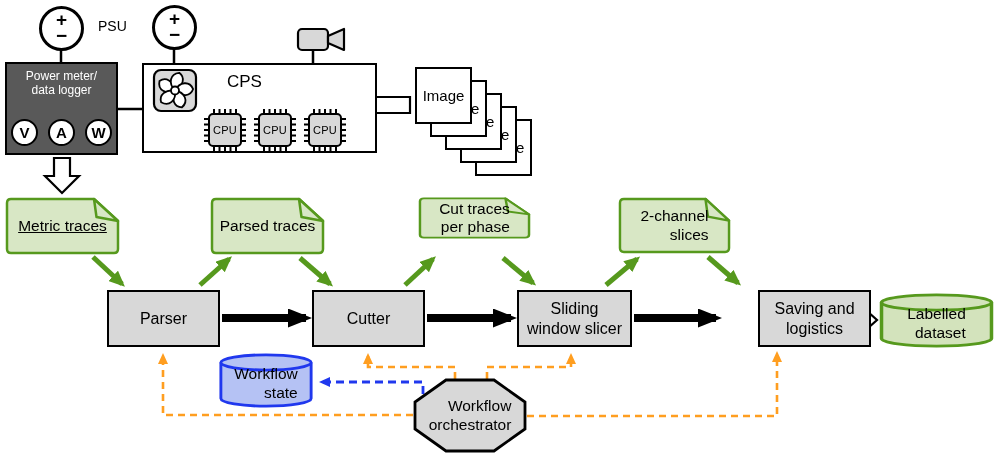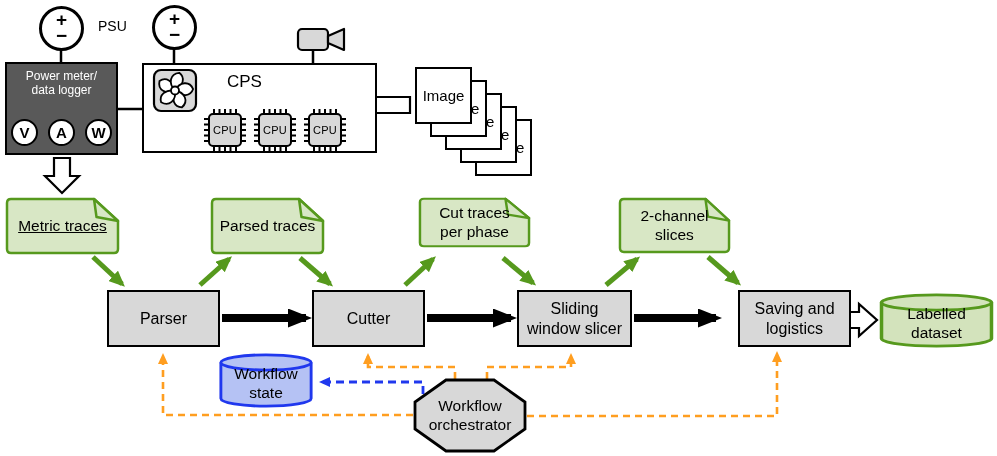--- a/index.html
+++ b/index.html
@@ -2,21 +2,21 @@
 <html><head>
 <meta charset="utf-8">
 <style>
   html,body{margin:0;padding:0;background:#fff;}
   .stage{position:relative;width:997px;height:456px;background:#fff;
          font-family:"Liberation Sans",sans-serif;color:#000;overflow:hidden;}
   .abs{position:absolute;}
   .layer{position:absolute;left:0;top:0;width:997px;height:456px;}
   .node{position:absolute;box-sizing:border-box;}
   .label{position:absolute;inset:0;display:flex;align-items:center;justify-content:center;
-         text-align:center;white-space:pre-line;line-height:1.18;z-index:3;}
+         text-align:right;white-space:pre-line;line-height:1.18;z-index:3;}
   .procbox{background:#d8d8d8;border:2.5px solid #000;display:flex;align-items:center;
            justify-content:center;text-align:center;white-space:pre-line;font-size:16px;line-height:1.2;}
   .card{position:absolute;box-sizing:border-box;background:#fff;border:2px solid #000;
         display:flex;align-items:center;justify-content:center;font-size:15px;}
   .gauge{position:absolute;box-sizing:border-box;width:27px;height:27px;border-radius:50%;
          background:#fff;border:2.5px solid #000;display:flex;align-items:center;
          justify-content:center;font-weight:bold;font-size:15px;z-index:4;}
   .psucircle{position:absolute;box-sizing:border-box;width:45px;height:45px;border-radius:50%;
              background:#fff;border:3px solid #000;z-index:2;}
   .psucircle .plus{position:absolute;left:0;right:0;top:1px;text-align:center;
@@ -158,42 +158,42 @@
     </svg>
     <div class="label" style="font-size:15.5px;text-decoration:underline;">Metric traces</div>
   </div>
   <div class="node" style="left:210px;top:197px;width:115px;height:58px;">
     <svg class="docshape" viewBox="0 0 115 58" preserveAspectRatio="none">
       <path d="M6 2 H89 L113 24 V52 Q113 56 109 56 H6 Q2 56 2 52 V6 Q2 2 6 2 Z" fill="#d8e7c5" stroke="#56991d" stroke-width="2.5" stroke-linejoin="round"></path>
       <path d="M89 2 L91.5 20 L113 24 Z" fill="#d8e7c5" stroke="#56991d" stroke-width="2.5" stroke-linejoin="round"></path>
     </svg>
     <div class="label" style="font-size:15.5px;">Parsed traces</div>
   </div>
-  <div class="node" style="left:418px;top:197px;width:113px;height:51px;">
+  <div class="node" style="left:418px;top:197px;width:113px;height:42px;">
     <svg class="docshape" viewBox="0 0 115 58" preserveAspectRatio="none">
       <path d="M6 2 H89 L113 24 V52 Q113 56 109 56 H6 Q2 56 2 52 V6 Q2 2 6 2 Z" fill="#d8e7c5" stroke="#56991d" stroke-width="2.5" stroke-linejoin="round"></path>
       <path d="M89 2 L91.5 20 L113 24 Z" fill="#d8e7c5" stroke="#56991d" stroke-width="2.5" stroke-linejoin="round"></path>
     </svg>
     <div class="label" style="font-size:15.5px;">Cut traces
 per phase</div>
   </div>
   <div class="node" style="left:618px;top:197px;width:113px;height:57px;">
     <svg class="docshape" viewBox="0 0 115 58" preserveAspectRatio="none">
       <path d="M6 2 H89 L113 24 V52 Q113 56 109 56 H6 Q2 56 2 52 V6 Q2 2 6 2 Z" fill="#d8e7c5" stroke="#56991d" stroke-width="2.5" stroke-linejoin="round"></path>
       <path d="M89 2 L91.5 20 L113 24 Z" fill="#d8e7c5" stroke="#56991d" stroke-width="2.5" stroke-linejoin="round"></path>
     </svg>
     <div class="label" style="font-size:15.5px;">2-channel
 slices</div>
   </div>
 
   <div class="node procbox" style="left:107px;top:290px;width:113px;height:57px;">Parser</div>
   <div class="node procbox" style="left:312px;top:290px;width:113px;height:57px;">Cutter</div>
   <div class="node procbox" style="left:517px;top:290px;width:115px;height:57px;">Sliding
 window slicer</div>
-  <div class="node procbox" style="left:738px;top:290px;width:113px;height:57px;">Saving and
+  <div class="node procbox" style="left:758px;top:290px;width:113px;height:57px;">Saving and
 logistics</div>
 
   <div class="node" style="left:878px;top:292px;width:117px;height:57px;">
     <svg class="cylshape" viewBox="0 0 100 60" preserveAspectRatio="none">
       <path d="M3 11 V49 A47 8 0 0 0 97 49 V11" fill="#d3e3bc" stroke="#56991d" stroke-width="3"></path>
       <ellipse cx="50" cy="11" rx="47" ry="8" fill="#d3e3bc" stroke="#56991d" stroke-width="3"></ellipse>
     </svg>
     <div class="label" style="font-size:15.5px;padding-top:6px;">Labelled
 dataset</div>
   </div>

